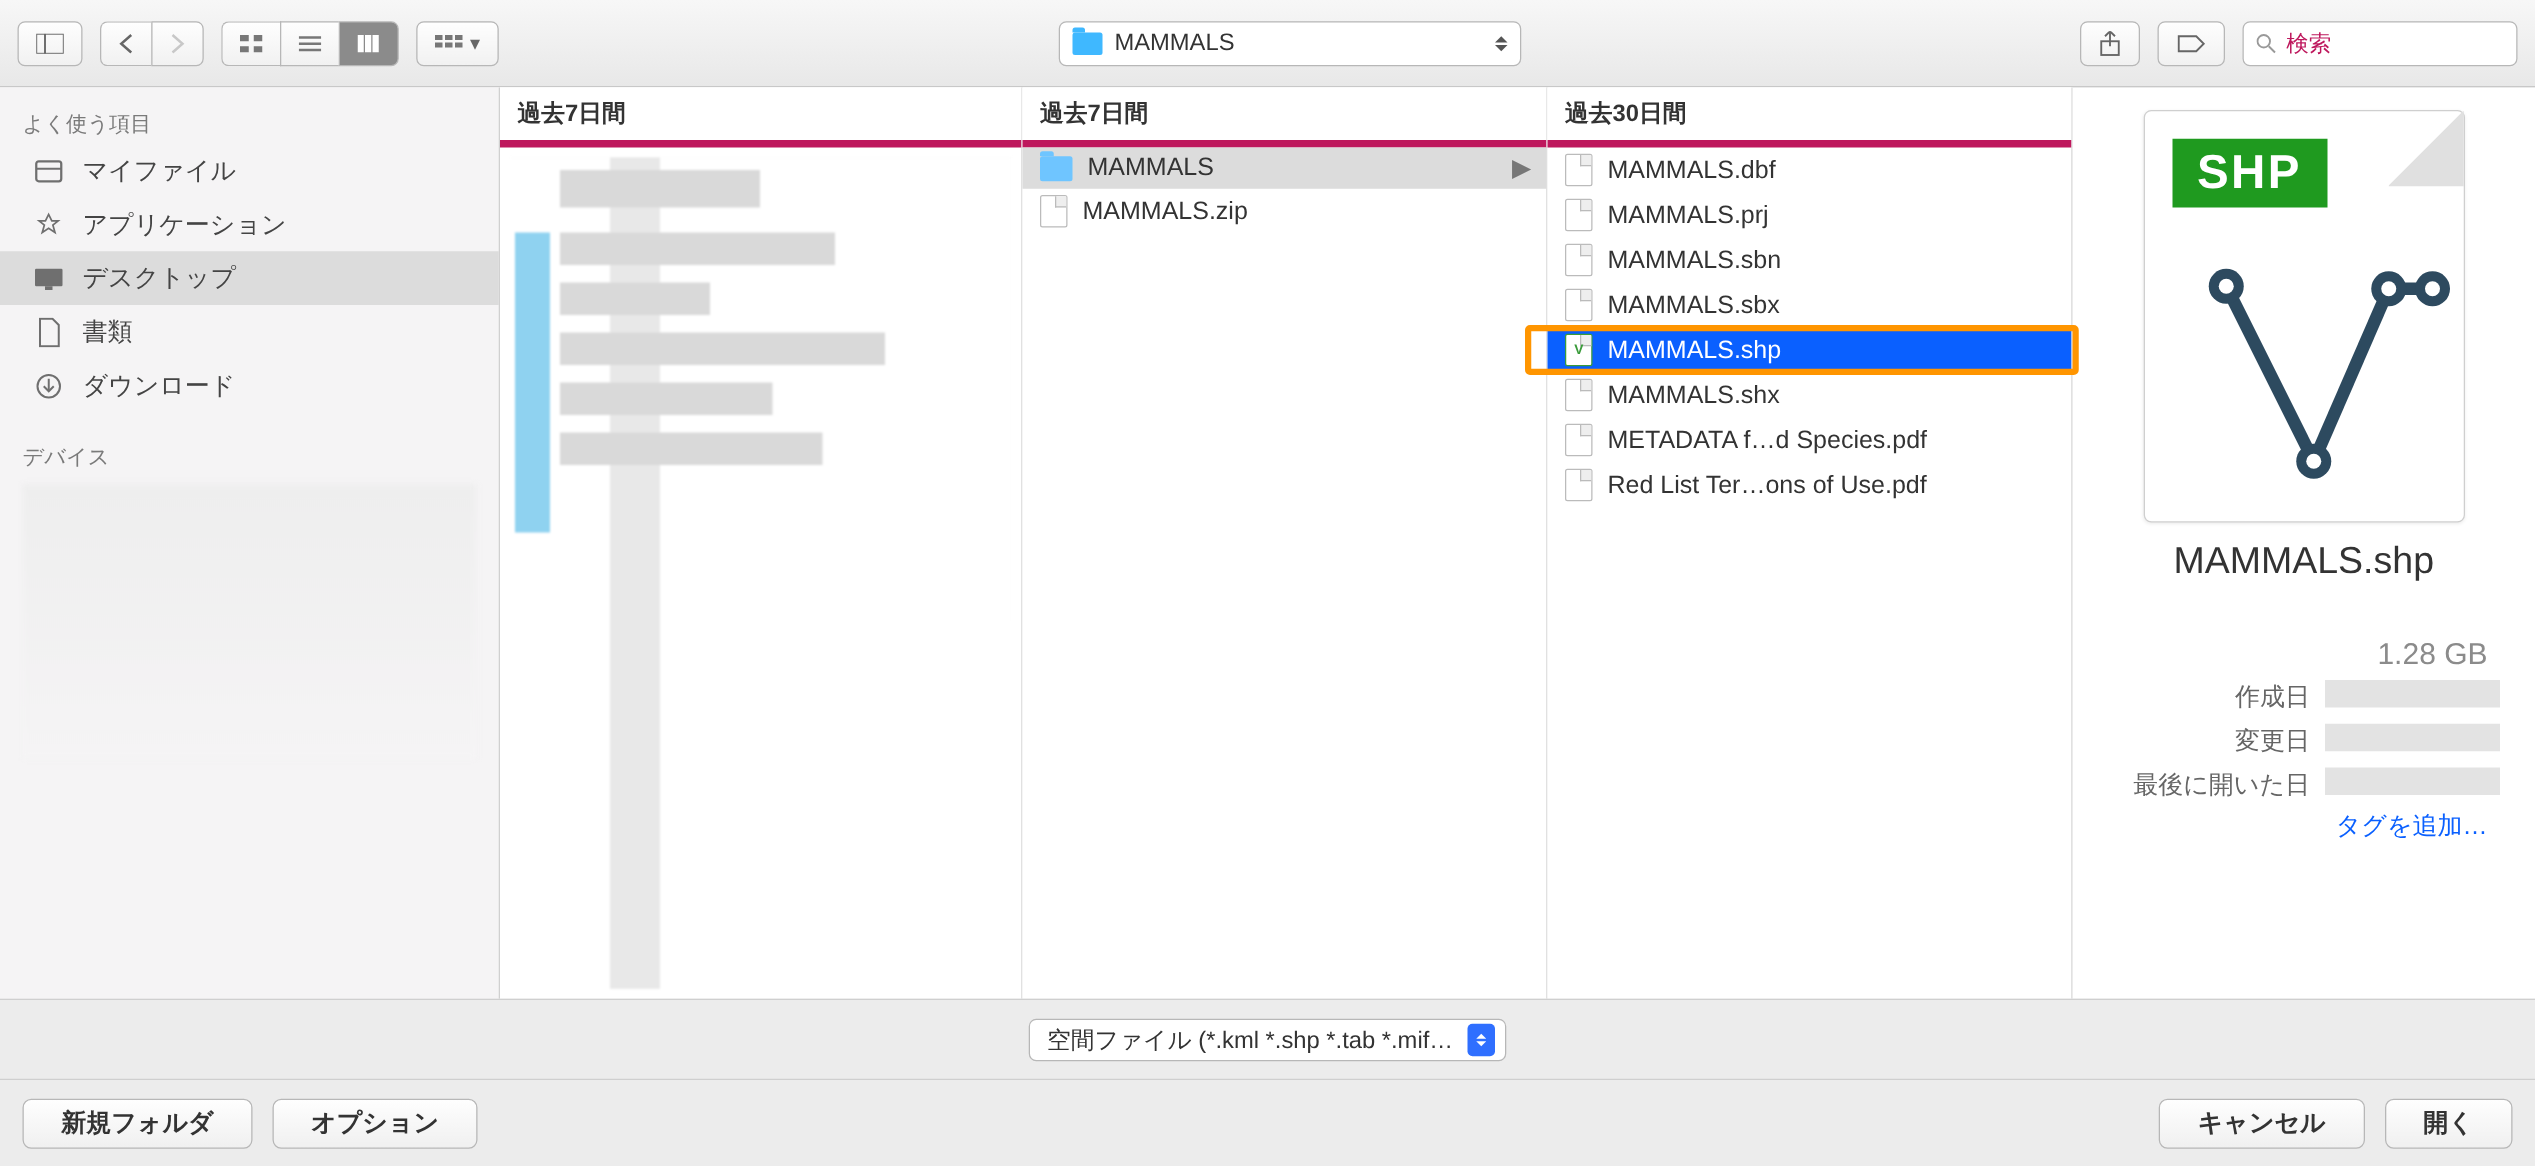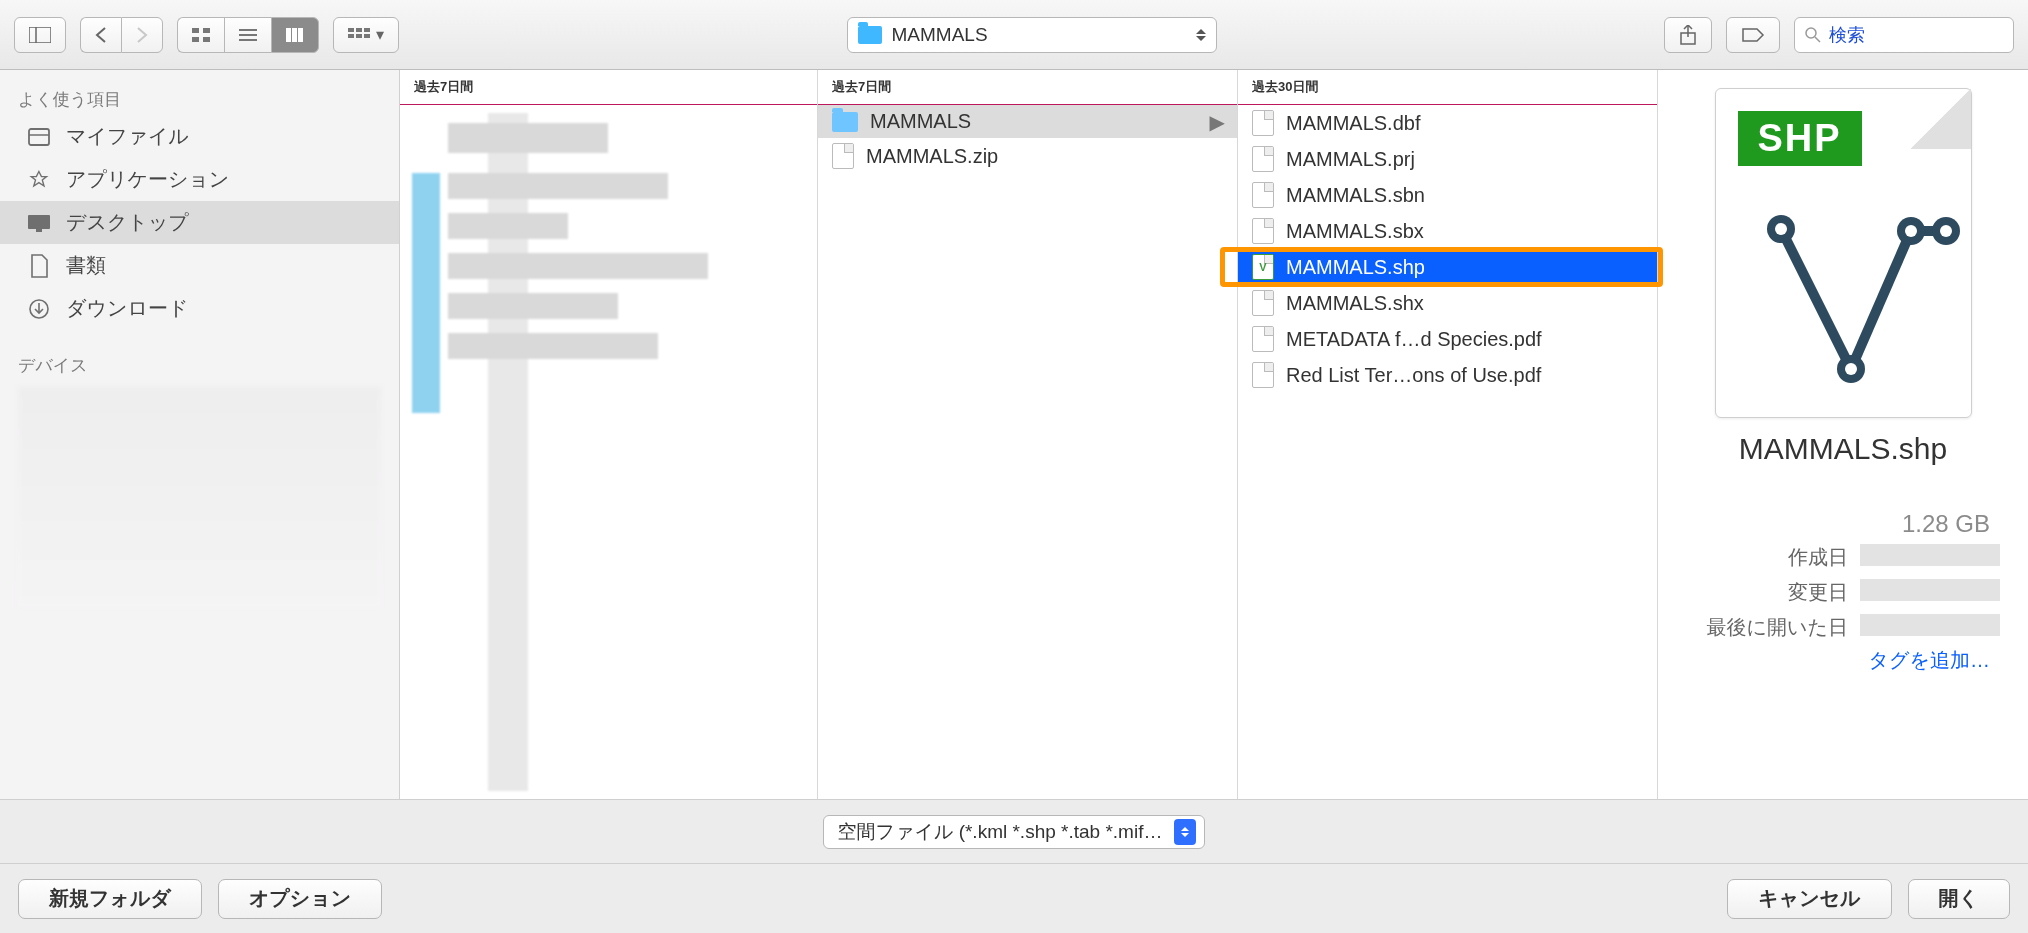--- a/index.html
+++ b/index.html
@@ -9,41 +9,41 @@
 .toolbar { height: 70px; background: linear-gradient(#f7f7f7,#e8e8e8); border-bottom:1px solid #bdbdbd; display:flex; align-items:center; padding:0 14px; gap:14px; }
 .btn { height:36px; background:linear-gradient(#fefefe,#f1f1f1); border:1px solid #b7b7b7; border-radius:6px; display:flex; align-items:center; justify-content:center; color:#555; }
 .btn-seg { padding:0 14px; }
 .btn-group { display:flex; }
 .btn-group .btn { border-radius:0; border-right:none; }
 .btn-group .btn:first-child { border-radius:6px 0 0 6px; }
 .btn-group .btn:last-child  { border-radius:0 6px 6px 0; border-right:1px solid #b7b7b7; }
 .btn.active { background:#8b8b8b; color:#fff; }
 .spacer { flex:1; }
 .path-pop { width:370px; height:36px; background:#fff; border:1px solid #b7b7b7; border-radius:6px; display:flex; align-items:center; padding:0 10px; gap:10px; font-size:19px; color:#333; }
-.search { width:220px; height:36px; background:#fff; border:1px solid #b7b7b7; border-radius:6px; display:flex; align-items:center; padding:0 10px; gap:8px; color:#1d4ed8; font-size:18px; }
+.search { width:220px; height:36px; background:#fff; border:1px solid #b7b7b7; border-radius:6px; display:flex; align-items:center; padding:0 10px; gap:8px; color:#be185d; font-size:18px; }
 .folder-mini { width:24px; height:18px; background:#3fb8ff; border-radius:2px; position:relative; }
 .folder-mini:before { content:""; position:absolute; top:-4px; left:0; width:10px; height:4px; background:#3fb8ff; border-radius:2px 2px 0 0; }
 .stepper { display:flex; flex-direction:column; margin-left:auto; gap:2px; }
 .stepper span { width:0;height:0;border-left:5px solid transparent;border-right:5px solid transparent; }
 .stepper .up { border-bottom:5px solid #555; }
 .stepper .dn { border-top:5px solid #555; }
 
 
 .main { flex:1; display:flex; background:#fff; min-height:0; }
 .sidebar { width:400px; background:#f5f4f5; border-right:1px solid #d0d0d0; padding-top:10px; font-size:20px; color:#444; }
 .sb-head { font-size:17px; color:#7a7a7a; padding:8px 18px 4px; }
 .sb-item { display:flex; align-items:center; gap:14px; padding:8px 26px; }
 .sb-item.sel { background:#dcdcdc; }
 .sb-ico { width:26px; height:22px; display:flex; align-items:center; justify-content:center; color:#6f6f6f; }
 
 .col { border-right:1px solid #d8d8d8; display:flex; flex-direction:column; background:#fff; }
 .col1 { width:418px; }
 .col2 { width:420px; }
 .col3 { width:420px; }
-.col-head { background:#fff; border-bottom:1px solid #be185d; font-size:13px; font-weight:600; color:#333; padding:8px 14px; }
+.col-head { background:#fff; border-bottom:6px solid #be185d; font-size:19px; font-weight:600; color:#333; padding:8px 14px; }
 .row { display:flex; align-items:center; gap:12px; padding:5px 14px; font-size:20px; color:#333; position:relative; }
 .row.selfolder { background:#dcdcdc; }
 .row .arrow { position:absolute; right:12px; color:#777; }
 .row.selfile { background:#0a60ff; color:#fff; }
 .file-ico { width:22px; height:26px; background:#fff; border:1px solid #bbb; border-radius:2px; position:relative; }
 .file-ico:before { content:""; position:absolute; top:0; right:0; width:8px; height:8px; background:#eee; border-left:1px solid #bbb; border-bottom:1px solid #bbb; }
 .file-ico.green { border-color:#3a9b3a; }
 .file-ico.green:after { content:"V"; position:absolute; inset:0; display:flex; align-items:center; justify-content:center; font-size:11px; color:#3a9b3a; font-weight:bold; }
 .folder-ico { width:26px; height:20px; background:#6fc5ff; border-radius:2px; position:relative; }
 .folder-ico:before { content:""; position:absolute; top:-4px; left:0; width:11px; height:4px; background:#6fc5ff; border-radius:2px 2px 0 0; }

